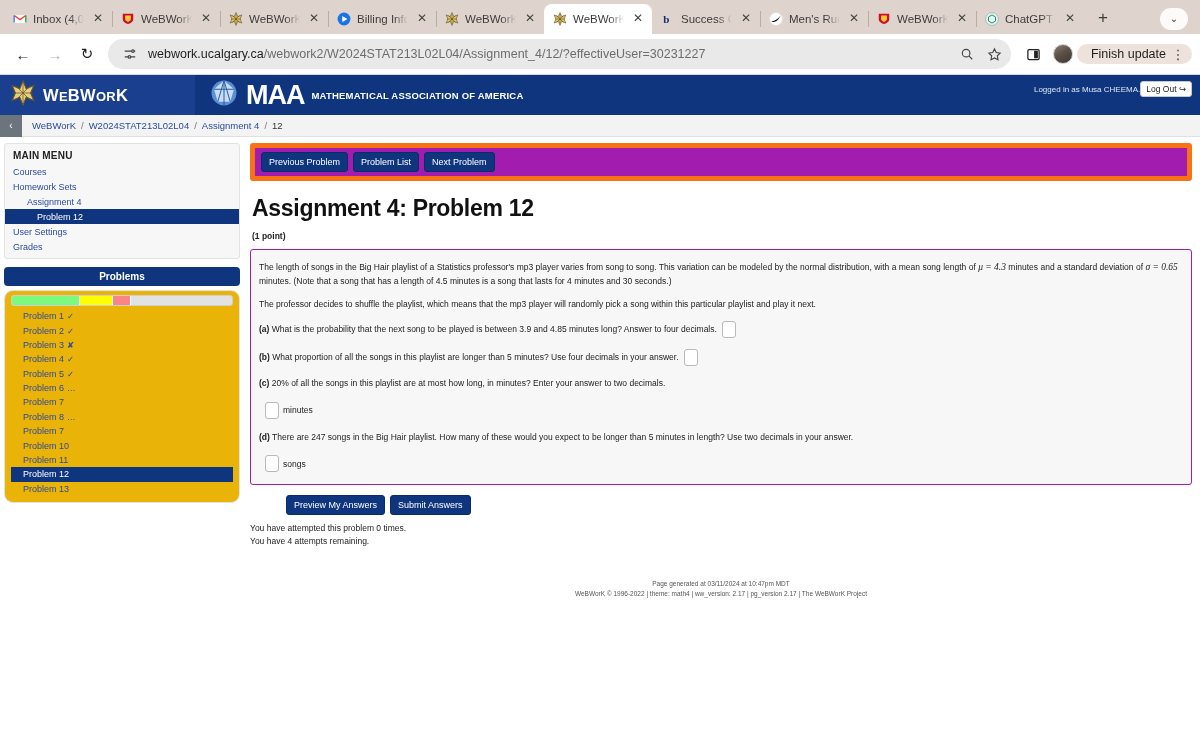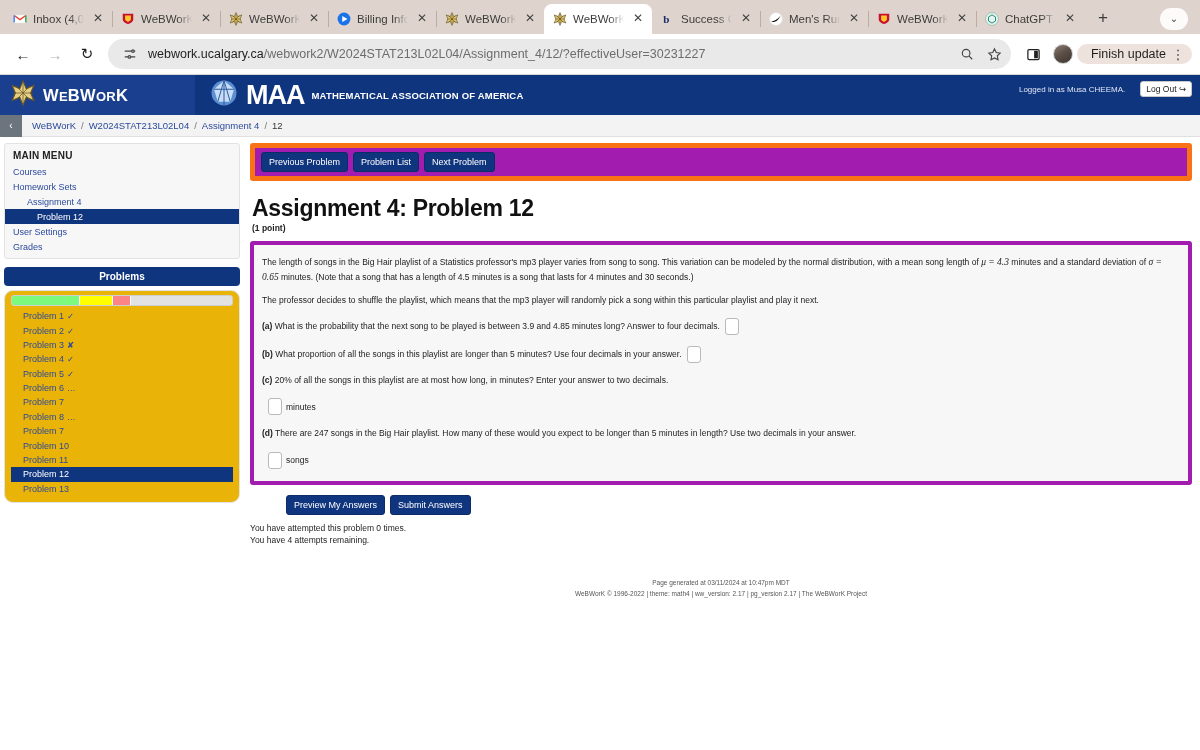--- a/index.html
+++ b/index.html
@@ -94,21 +94,21 @@
     width:195px; height:40px; background:#1b3f8f;
     display:flex; align-items:center; gap:7px; padding-left:10px;
   }
   .ww-wordmark { color:#fff; font-size:16.5px; font-weight:bold; letter-spacing:.3px; }
   .ww-wordmark .sm { font-size:13px; }
   .maa-block { display:flex; align-items:center; gap:7px; padding-left:14px;justify-content:space-between; }
   .maa-text { color:#fff; font-weight:bold; font-size:27px; letter-spacing:-1px; }
   .maa-sub { color:#fff; font-size:9.5px; font-weight:bold; letter-spacing:.2px; }
   .login-area {
     position:absolute; right:8px; top:6px;
-    display:flex; align-items:center; gap:15px;
+    display:flex; align-items:center; gap:0;
   }
   .login-text { color:#dfe6f3; font-size:8px; }
   .logout-btn {
     background:#fff; color:#1a1a1a; font-size:8.5px;
     border:1px solid #c8c8c8; border-radius:3px; padding:2px 5px;
   }
 
   .breadcrumb-bar {
     display:flex; align-items:center; gap:10px;
     height:22px; background:#f3f3f3; border-bottom:1px solid #e0e0e0;
@@ -162,24 +162,24 @@
     padding:4px 6px; display:flex; gap:5px;
   }
   .btn {
     background:#10357f; color:#fff; font-size:9px;
     border:1px solid #0d2b66; border-radius:3px; padding:4px 7px;
   }
   .prob-title {
     font-size:23px; font-weight:bold; color:#111;
     margin:14px 0 0 2px; letter-spacing:-.3px;
   }
-  .prob-points { font-size:8.5px; font-weight:bold; color:#222; margin:1px 0 0 2px; }
+  .prob-points { font-size:8.5px; font-weight:bold; color:#222; margin:9px 0 0 2px; }
 
   .prob-body {
-    margin-top:8px; background:#f7f7f7; border:4px solid #a21caf;
+    margin-top:8px; background:#f7f7f7; border:1px solid #a21caf;
     border-radius:3px; padding:10px 8px 12px 8px;
   }
   .ptext { font-size:8.5px; color:#1c1c1c; line-height:1.55; }
   .ptext i { font-family:"Liberation Serif", serif; font-style:italic; font-size:9.5px; }
   .pblock { margin-bottom:10px; }
   .part { font-size:8.5px; color:#1c1c1c; line-height:1.6; margin-bottom:11px; }
   .part b { font-weight:bold; }
   .ansbox {
     display:inline-block; vertical-align:middle;
     width:14px; height:17px; background:#fff;

